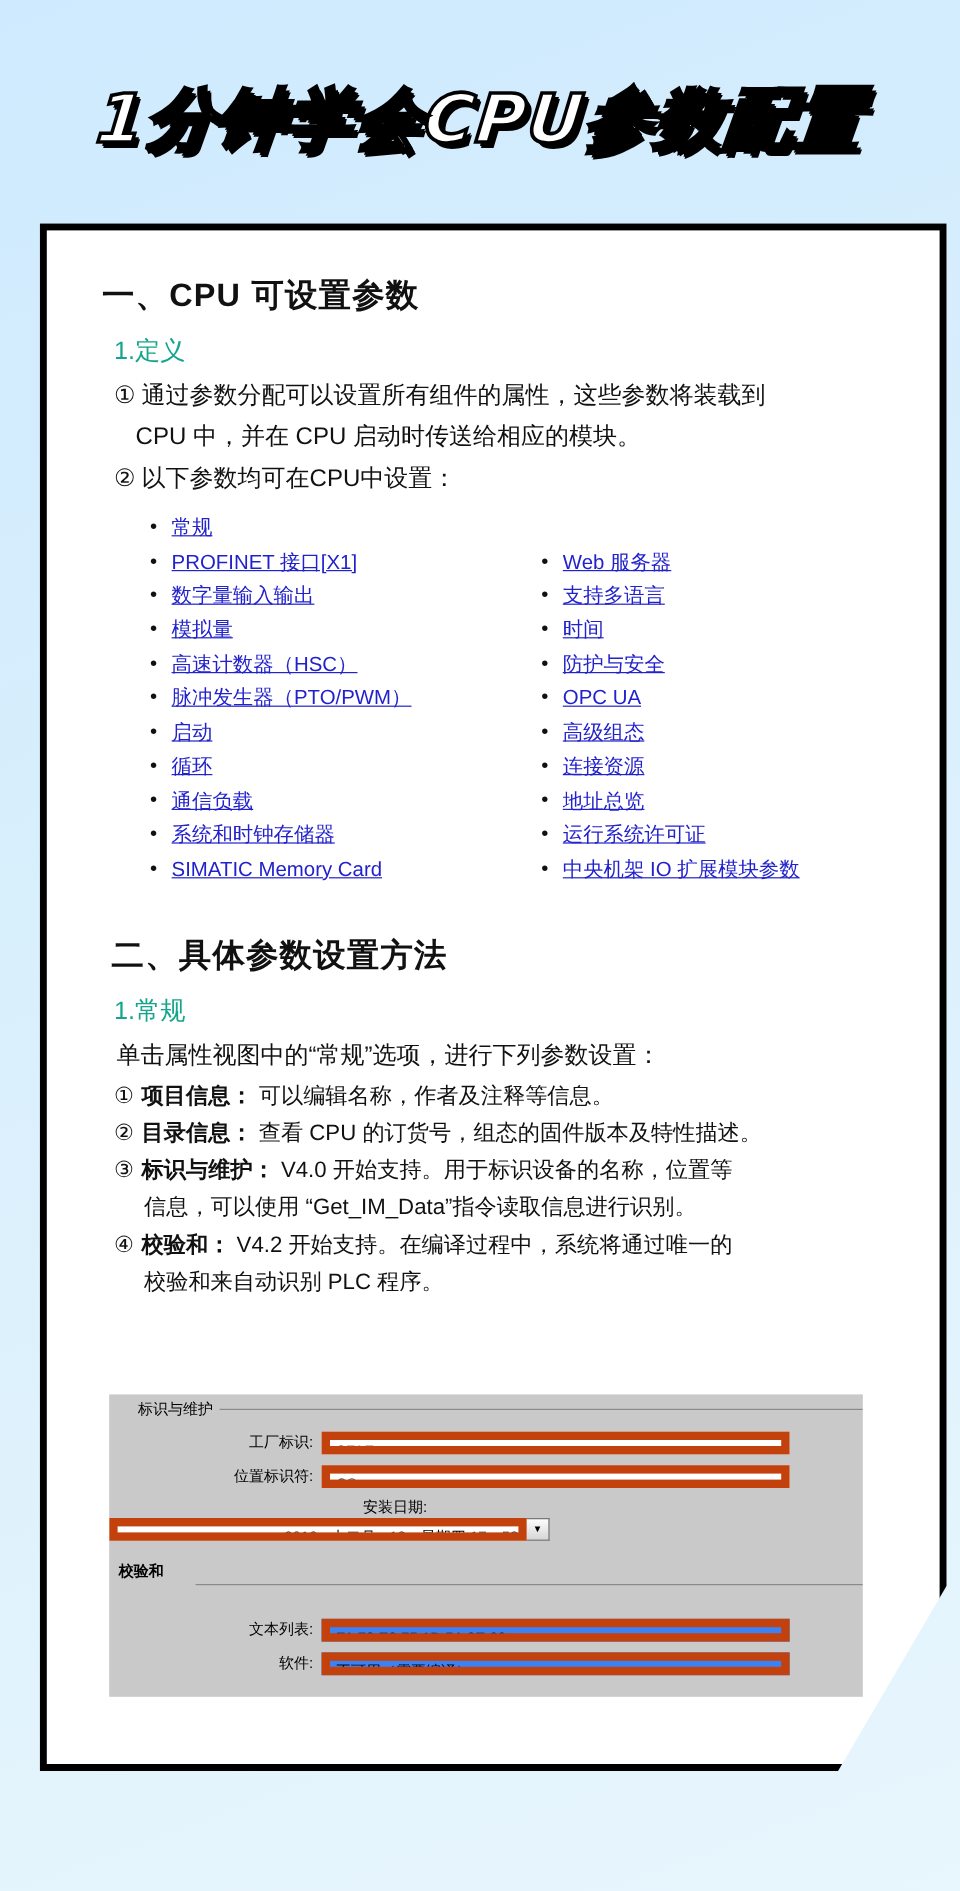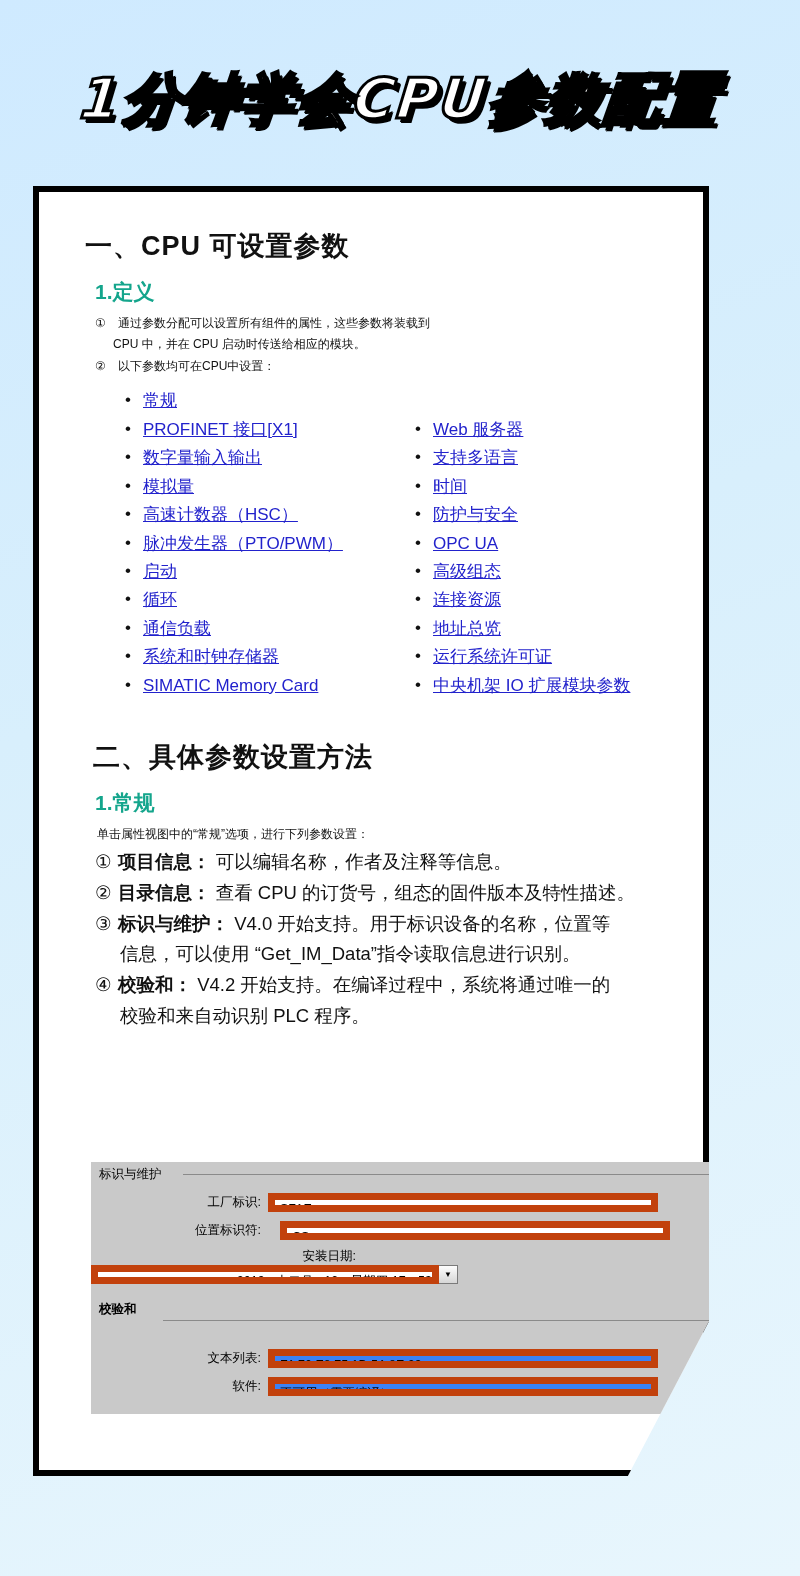--- a/index.html
+++ b/index.html
@@ -36,21 +36,21 @@
        4px 4px 0 #000,
        5px 5px 0 #000;
     transform: skewX(-6deg);
   }
 
   
   .card {
     position: absolute;
     left: 33px;
     top: 186px;
-    width: 676px;
+    width: 756px;
     height: 1290px;
     background: #ffffff;
     border: 6px solid #000;
     box-sizing: border-box;
     
     clip-path: polygon(0 0, 100% 0, 100% 88%, 88% 100%, 0 100%);
   }
   .card-inner {
     position: absolute;
     inset: 0;
@@ -60,26 +60,26 @@
 
   h2.sec {
     font-size: 27px;
     font-weight: bold;
     color: #111;
     margin: 8px 0 14px 12px;
     letter-spacing: 1px;
   }
   h3.sub {
     font-size: 21px;
-    font-weight: bold;
+    font-weight: normal;
     color: #14a58c;
     margin: 10px 0 8px 22px;
   }
   .para {
-    font-size: 12px;
+    font-size: 20px;
     color: #111;
     line-height: 1.62;
     margin: 0 0 2px 22px;
   }
   .para .num {
     display: inline-block;
     width: 23px;
   }
   .para.indent2 {
     margin-left: 40px;
@@ -273,29 +273,29 @@
 
     <div class="detail">
       <span class="num">④</span><b>校验和：</b> <span>V4.2 开始支持。在编译过程中，系统将通过唯一的</span>
     </div>
     <div class="detail cont">校验和来自动识别 PLC 程序。</div>
 
   </div>
 
   <div class="shot">
 
-    <div class="grp-label" style="left:8px; top:4px;text-align:center;">标识与维护</div>
+    <div class="grp-label" style="left:24px; top:4px;text-align:center;">标识与维护</div>
     <div class="grp-line" style="left:92px; top:12px; width:536px;"></div>
 
     <div class="fieldrow" style="left:0; top:30px;">
       <div class="lbl">工厂标识:</div>
       <div class="box w1">SFAE</div>
     </div>
 
-    <div class="fieldrow" style="left:0; top:58px;gap:12px;">
+    <div class="fieldrow" style="left:0; top:58px;">
       <div class="lbl">位置标识符:</div>
       <div class="box w1">CS</div>
     </div>
 
     <div class="fieldrow" style="left:0; top:86px;flex-direction:column;">
       <div class="lbl">安装日期:</div>
       <div class="combo">
         <div class="box" style="width:348px;text-align:right;">2019 - 十二月  - 12，星期四   17：53</div>
         <div class="arrow">▼</div>
       </div>

